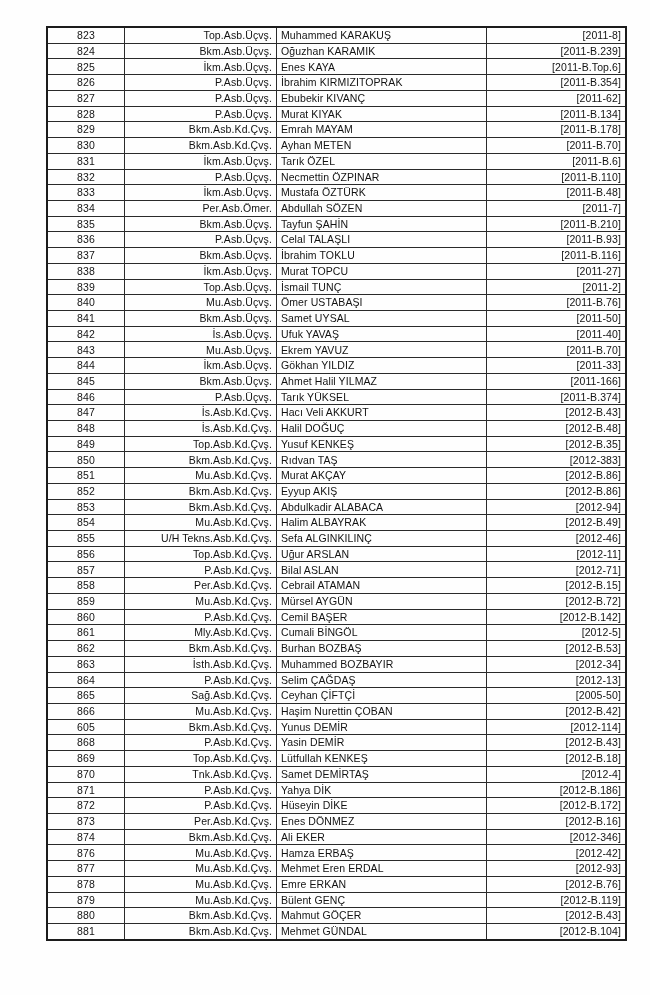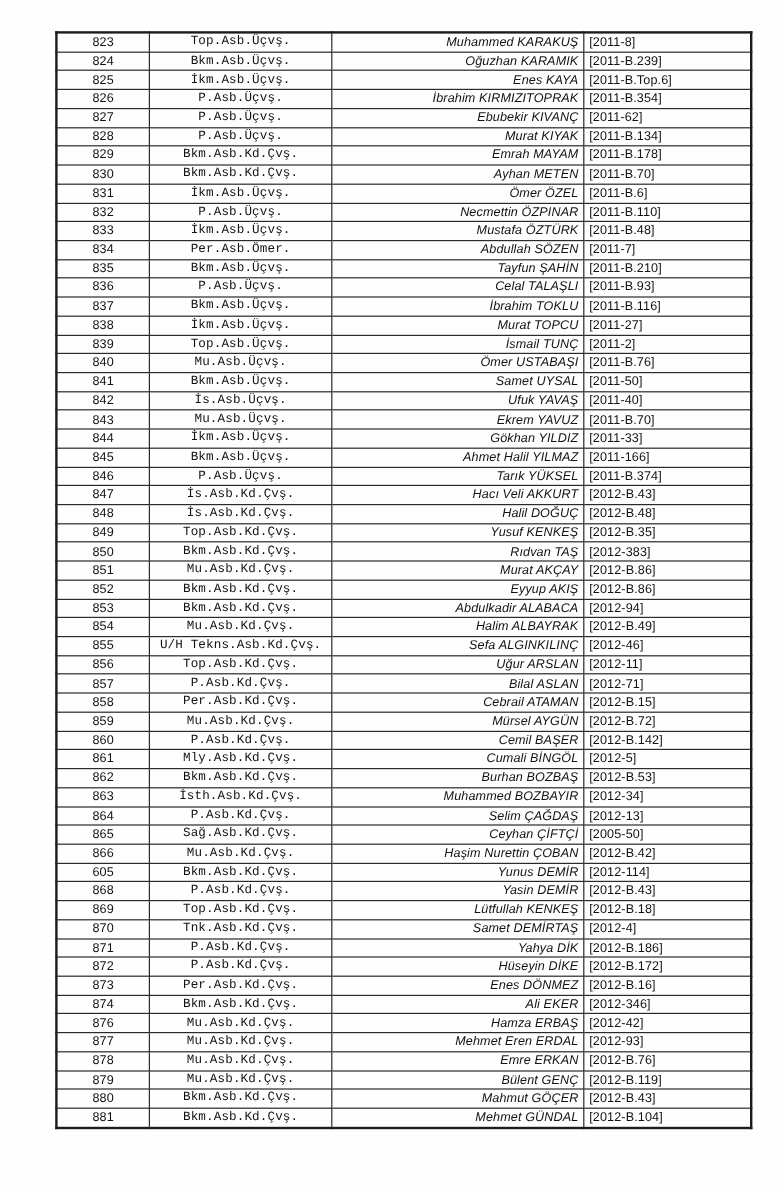--- a/index.html
+++ b/index.html
@@ -31,23 +31,23 @@
     font-size: 10.5px;
     line-height: 1;
     height: 13.5px;
     padding: 0 4px;
     white-space: nowrap;
     overflow: hidden;
     color: #121212;
     letter-spacing: 0.1px;
   }
   td.col-no   { width: 68px;  text-align: center; }
-  td.col-rank { width: 143px; text-align: center; font-family: Liberation Mono, monospace; }
-  td.col-name { width: 201px; text-align: right; font-style: italic; }
-  td.col-code { width: 130px; text-align: left; margin-top: 28px; }
+  td.col-rank { width: 143px; text-align: right; }
+  td.col-name { width: 201px; text-align: left; }
+  td.col-code { width: 130px; text-align: right; margin-top: 28px; }
 </style>
 </head>
 <body>
 
 <div class="page">
   <table class="roster">
     <tbody>
         <tr>
           <td class="col-no">823</td>
           <td class="col-rank">Top.Asb.Üçvş.</td>
@@ -92,21 +92,21 @@
         </tr>
         <tr>
           <td class="col-no">830</td>
           <td class="col-rank">Bkm.Asb.Kd.Çvş.</td>
           <td class="col-name">Ayhan METEN</td>
           <td class="col-code">[2011-B.70]</td>
         </tr>
         <tr>
           <td class="col-no">831</td>
           <td class="col-rank">İkm.Asb.Üçvş.</td>
-          <td class="col-name">Ömer ÖZEL</td>
+          <td class="col-name">Tarık ÖZEL</td>
           <td class="col-code">[2011-B.6]</td>
         </tr>
         <tr>
           <td class="col-no">832</td>
           <td class="col-rank">P.Asb.Üçvş.</td>
           <td class="col-name">Necmettin ÖZPINAR</td>
           <td class="col-code">[2011-B.110]</td>
         </tr>
         <tr>
           <td class="col-no">833</td>

